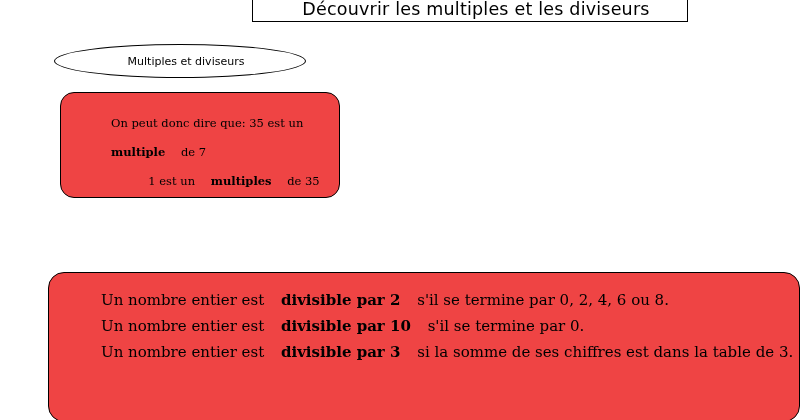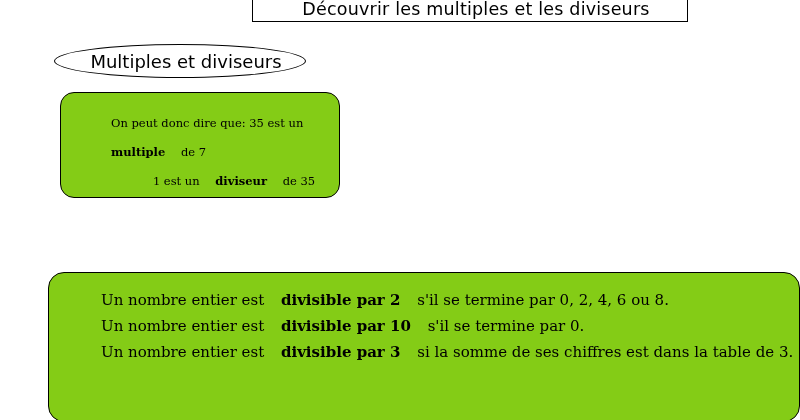--- a/index.html
+++ b/index.html
@@ -46,21 +46,21 @@
   .oval {
     position: absolute;
     border: 1.6px solid #000;
     background: #fff;
     border-radius: 50% / 50%;
     display: flex;
     align-items: center;
     justify-content: center;
   }
   .oval .oval-text {
-    font-size: 18px;
+    font-size: 11px;
     line-height: 19px;
     white-space: nowrap;
   }
 
   #oval-multiples {
     left: 30px;
     top: 44px;
     width: 252px;
     height: 34px;
   }
@@ -68,21 +68,21 @@
     left: 38px;
     top: 218px;
     width: 268px;
     height: 34px;
   }
 
   
   .round-box {
     position: absolute;
     border: 1.6px solid #000;
-    background: #84cc16;
+    background: #ef4444;
     border-radius: 14px;
   }
   #box-conclusion {
     left: 36px;
     top: 92px;
     width: 280px;
     height: 106px;
     overflow: hidden;
   }
   #box-conclusion .lines {
@@ -123,21 +123,21 @@
     <span class="title-text">Découvrir les multiples et les diviseurs</span>
   </div>
 
   <div class="oval" id="oval-multiples">
     <span class="oval-text">Multiples et diviseurs</span>
   </div>
 
   <div class="round-box" id="box-conclusion">
     <div class="lines">
       <div class="l1"><span>On peut donc dire que: 35 est un </span><b>multiple</b><span> de 7</span></div>
-      <div class="l2"><span>1 est un </span><b>diviseur</b><span> de 35</span></div>
+      <div class="l2"><span>1 est un </span><b>multiples</b><span> de 35</span></div>
       <div class="l3"></div>
     </div>
   </div>
 
 
   <div class="round-box" id="box-criteres">
     <div class="rules">
       <div class="rule"><span>Un nombre entier est </span><b>divisible par 2</b><span> s'il se termine par 0, 2, 4, 6 ou 8.</span></div>
       <div class="rule"><span>Un nombre entier est </span><b>divisible par 10</b><span> s'il se termine par 0.</span></div>
       <div class="rule"><span>Un nombre entier est </span><b>divisible par 3</b><span> si la somme de ses chiffres est dans la table de 3.</span></div>

